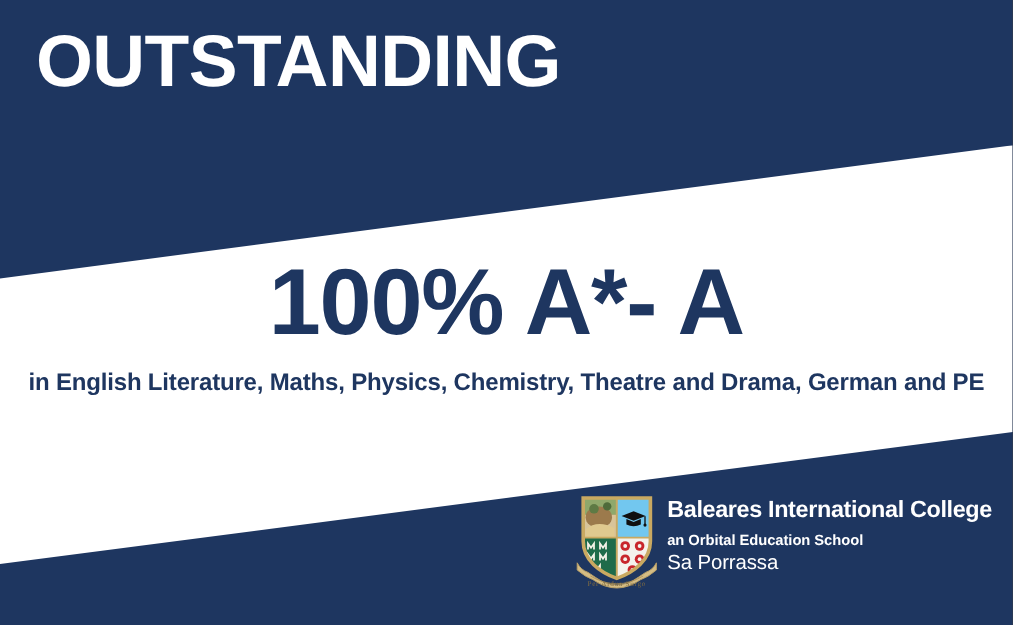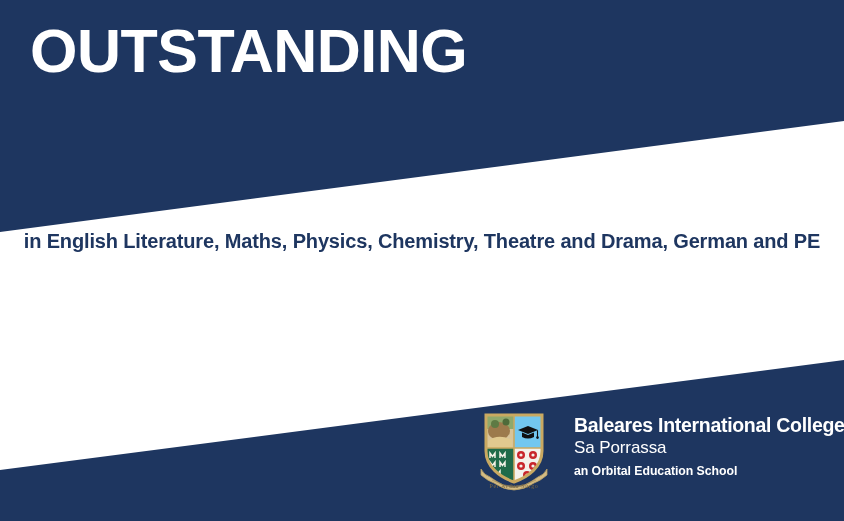--- a/index.html
+++ b/index.html
@@ -92,21 +92,21 @@
     display: flex;
     align-items: flex-start;
   }
   #crest-wrap {
     position: relative;
     width: 72px;
     height: 86px;
     flex: 0 0 auto;
   }
   #logo-text-block {
-    margin-left: 24px;
+    margin-left: 6px;
     padding-top: 6px;
   }
   #logo-name {
     display: block;
     font-size: 19.5px;
     font-weight: 700;
     letter-spacing: -0.3px;
     line-height: 1.12;
     color: #ffffff;
     white-space: nowrap;
@@ -136,20 +136,21 @@
 
 <div id="poster">
 
   <div id="white-band"></div>
 
   <div id="headline-group">
     <span id="title-outstanding">OUTSTANDING</span>
   </div>
 
   <div id="result-group">
+    <span id="result-percent">100% A*- A</span>
     <span id="result-subjects">in English Literature, Maths, Physics, Chemistry, Theatre and Drama, German and PE</span>
   </div>
 
   <div id="logo-lockup">
 
     <div id="crest-wrap">
       <svg width="72" height="86" viewBox="0 0 72 86" xmlns="http://www.w3.org/2000/svg">
         <defs>
           <clipPath id="shieldClip">
             <path d="M8 6 H64 V42 C64 58 50 68 36 73 C22 68 8 58 8 42 Z"></path>
@@ -206,19 +207,19 @@
           <path d="M3 60 Q6 66 12 68 L18 72 Q36 85 54 72 L60 68 Q66 66 69 60
                    L69 66 Q62 72 56 74 Q36 88 16 74 Q10 72 3 66 Z" fill="#d4bc84" stroke="#b89f66" stroke-width="0.8"></path>
           <path d="M14 71 Q36 84 58 71" fill="none" stroke="#a98f58" stroke-width="0.7"></path>
           <text x="36" y="79" font-family="'Liberation Serif', serif" font-size="6" fill="#7d6a42" text-anchor="middle" letter-spacing="0.6">Per Ardua Surgo</text>
         </g>
       </svg>
     </div>
 
     <div id="logo-text-block">
       <span id="logo-name">Baleares International College</span>
+      <span id="logo-strapline">an Orbital Education School</span>
       <span id="logo-campus">Sa Porrassa</span>
-      <span id="logo-strapline">an Orbital Education School</span>
     </div>
 
   </div>
 
 </div>
 
 </body></html>

